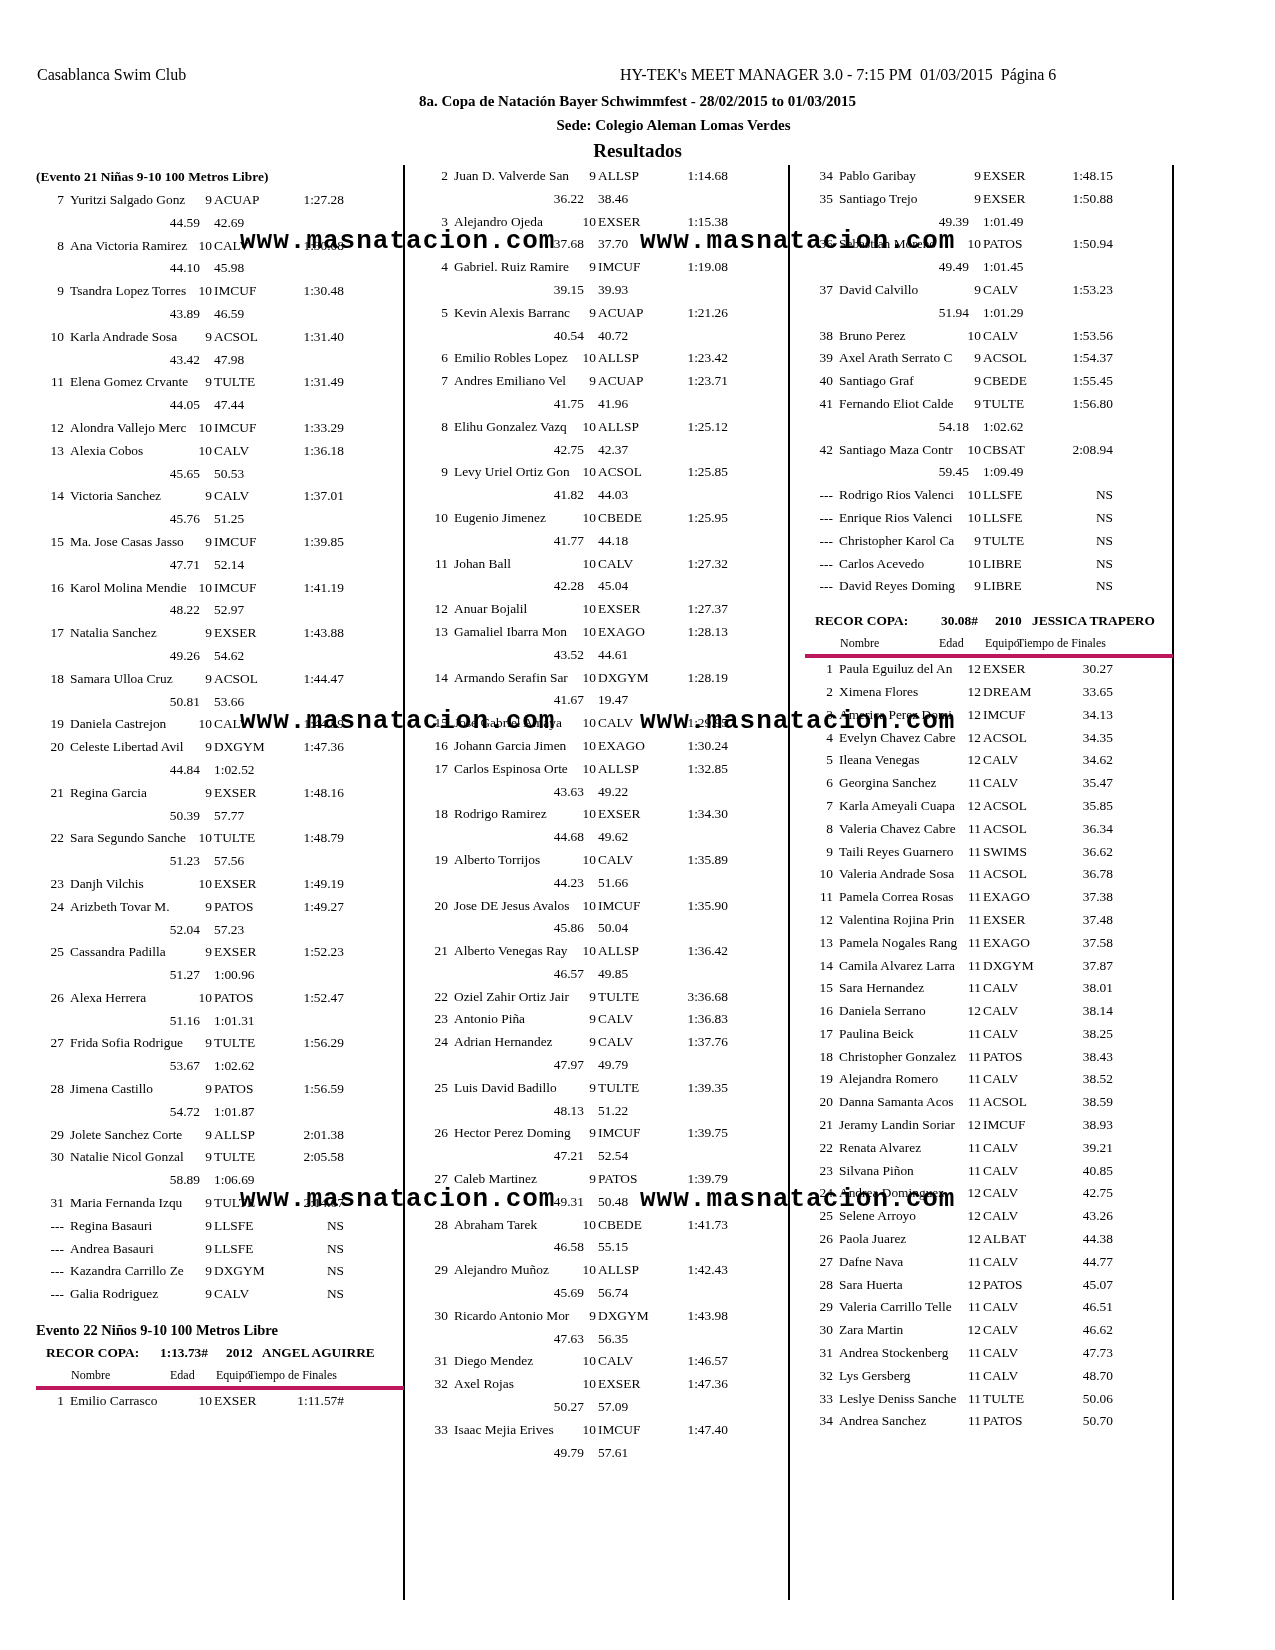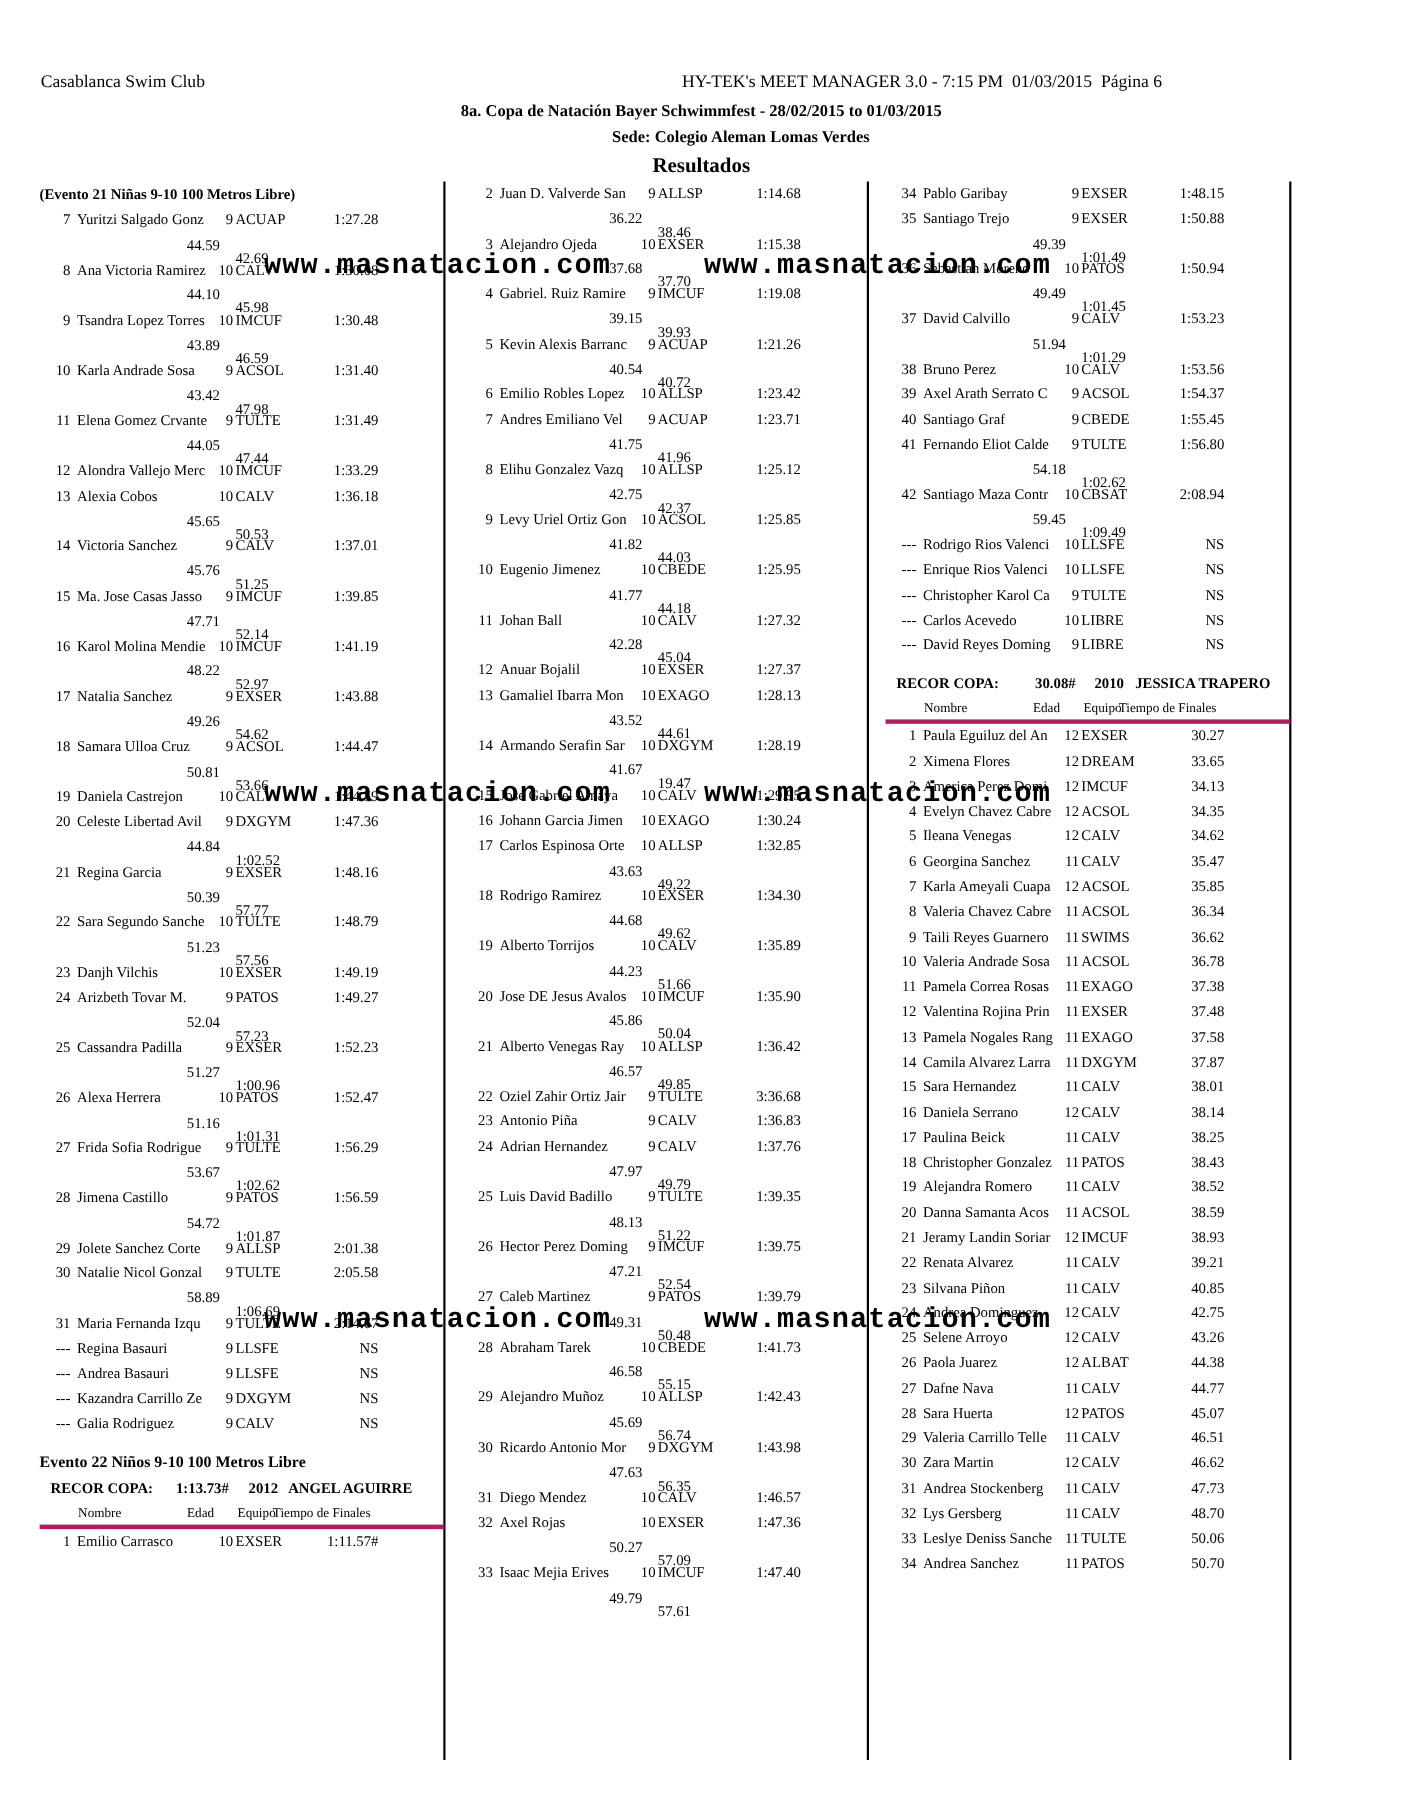--- a/index.html
+++ b/index.html
@@ -13,21 +13,21 @@
   .vline { position:absolute; top:165px; width:2px; height:1435px; background:#000; }
   .col { position:absolute; top:165px; }
   .row { position:relative; height:22.8px; font-size:13.4px; line-height:22.8px; white-space:nowrap; }
   .row span { position:absolute; top:0; }
   .place { text-align:right; width:28px; left:0; }
   .name { left:34px; width:138px; overflow:hidden; }
   .age { text-align:right; width:24px; left:152px; }
   .team { left:178px; }
   .time { text-align:right; width:70px; left:238px; }
   .split1 { text-align:right; width:60px; left:104px; }
-  .split2 { left:178px;margin-top:12px; }
+  .split2 { left:178px; }
   .evt { font-weight:bold; font-size:14.5px; height:24px; line-height:24px; white-space:nowrap; }
   .evt-small { font-weight:bold; font-size:13.4px; }
   .rec { font-weight:bold; font-size:13.4px; height:22px; line-height:22px; white-space:nowrap; position:relative; }
   .rec span { position:absolute; top:0; }
   .colhdr { font-weight:normal; font-size:12px; height:22px; line-height:22px; position:relative; border-bottom:4px solid #be185d; white-space:nowrap; }
   .colhdr span { position:absolute; top:0; }
   .gap { height:12px; }
   .watermark { position:absolute; font-family:Liberation Mono, monospace; font-weight:bold; font-size:26px; color:#000000; z-index:0; letter-spacing:1px; }
   .col, .hdr-left, .hdr-right, .hdr-center { z-index:1; }
 </style>

